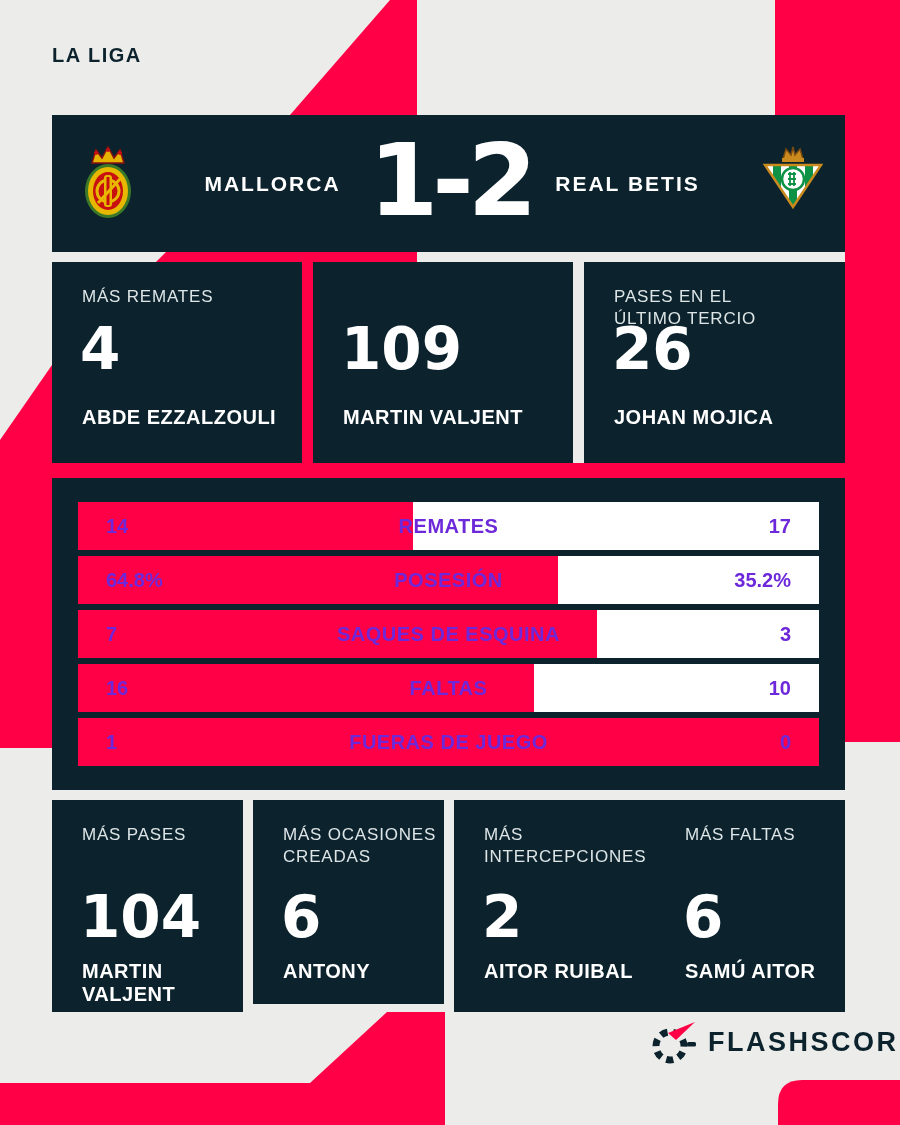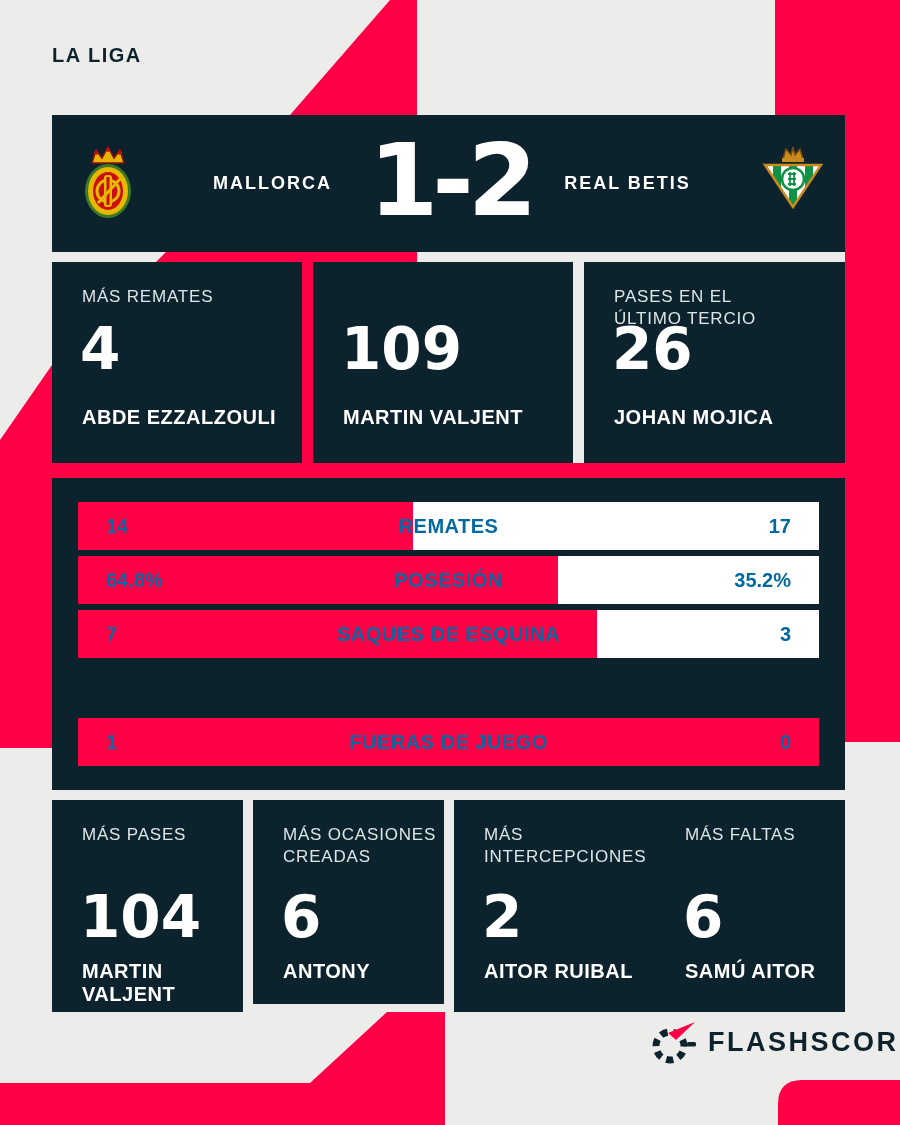--- a/index.html
+++ b/index.html
@@ -7,42 +7,42 @@
           font-family:"Liberation Sans",sans-serif;}
   .bgshapes{position:absolute;left:0;top:0;z-index:0;}
   .league{position:absolute;left:52px;top:44px;z-index:2;font-size:20px;font-weight:bold;
           letter-spacing:1.5px;color:#0c232d;}
   
   .header{position:absolute;left:52px;top:115px;width:793px;height:137px;background:#0c232d;z-index:1;}
   .crest{position:absolute;top:28px;width:80px;height:80px;}
   .crest-home{left:16px;}
   .crest-away{left:701px;}
   .team-name{position:absolute;top:0;height:137px;display:flex;align-items:center;justify-content:center;
-             color:#ffffff;font-weight:bold;font-size:18px;letter-spacing:2px;}
+             color:#ffffff;font-weight:bold;font-size:21px;letter-spacing:2px;}
   .team-home{left:108px;width:225px;}
   .team-away{left:463px;width:225px;}
   .score{position:absolute;left:298px;top:0;width:200px;height:137px;text-align:center;line-height:132px;
          font-family:"DejaVu Sans",sans-serif;font-size:100px;font-weight:bold;color:#ffffff;letter-spacing:-6px;}
   
   .statbox{position:absolute;background:#0c232d;z-index:1;color:#fff;}
   .statbox .label{position:absolute;left:30px;top:24px;max-width:185px;font-size:17px;line-height:1.32;
                   color:#dde5e7;letter-spacing:0.8px;font-weight:normal;}
   .statbox .value{position:absolute;left:28px;font-family:"DejaVu Sans",sans-serif;font-size:58px;
                   font-weight:bold;color:#ffffff;line-height:70px;}
   .statbox .player{position:absolute;left:30px;font-size:20px;font-weight:bold;letter-spacing:0.5px;color:#ffffff;}
   .toprow .value{top:52px;}
   .toprow .player{top:144px;}
   .bottomrow .value{top:82px;}
   .bottomrow .player{top:160px;}
   
   .bars{position:absolute;left:52px;top:478px;width:793px;height:312px;background:#0c232d;z-index:1;}
   .barrow{position:absolute;left:26px;width:741px;height:48px;background:#ffffff;}
   .bar-red{position:absolute;left:0;top:0;height:100%;background:#ff0046;}
   .bar-home,.bar-away,.bar-label{position:absolute;top:0;height:100%;display:flex;align-items:center;
-       font-size:20px;font-weight:bold;color:#0369a1;z-index:2;}
+       font-size:20px;font-weight:bold;color:#6d28d9;z-index:2;}
   .bar-home{left:28px;}
   .bar-away{right:28px;}
   .bar-label{left:0;width:100%;justify-content:center;letter-spacing:0.5px;}
   
   .logo{position:absolute;left:650px;top:1018px;height:48px;display:flex;align-items:center;z-index:1;}
   .logo-text{font-size:27px;font-weight:bold;letter-spacing:2.5px;color:#0c232d;margin-left:12px;}
 </style>
 </head>
 <body>
 
@@ -130,20 +130,26 @@
       <span class="bar-home">64.8%</span>
       <span class="bar-label">POSESIÓN</span>
       <span class="bar-away">35.2%</span>
     </div>
     <div class="barrow" style="top:132px;">
       <div class="bar-red" style="width: 70%;"></div>
       <span class="bar-home">7</span>
       <span class="bar-label">SAQUES DE ESQUINA</span>
       <span class="bar-away">3</span>
     </div>
+    <div class="barrow" style="top:186px;">
+      <div class="bar-red" style="width: 61.5385%;"></div>
+      <span class="bar-home">16</span>
+      <span class="bar-label">FALTAS</span>
+      <span class="bar-away">10</span>
+    </div>
     <div class="barrow" style="top:240px;">
       <div class="bar-red" style="width: 100%;"></div>
       <span class="bar-home">1</span>
       <span class="bar-label">FUERAS DE JUEGO</span>
       <span class="bar-away">0</span>
     </div>
   </div>
 
   <div class="statbox bottomrow" style="left:52px;top:800px;width:191px;height:212px;">
     <div class="label">MÁS PASES</div>

